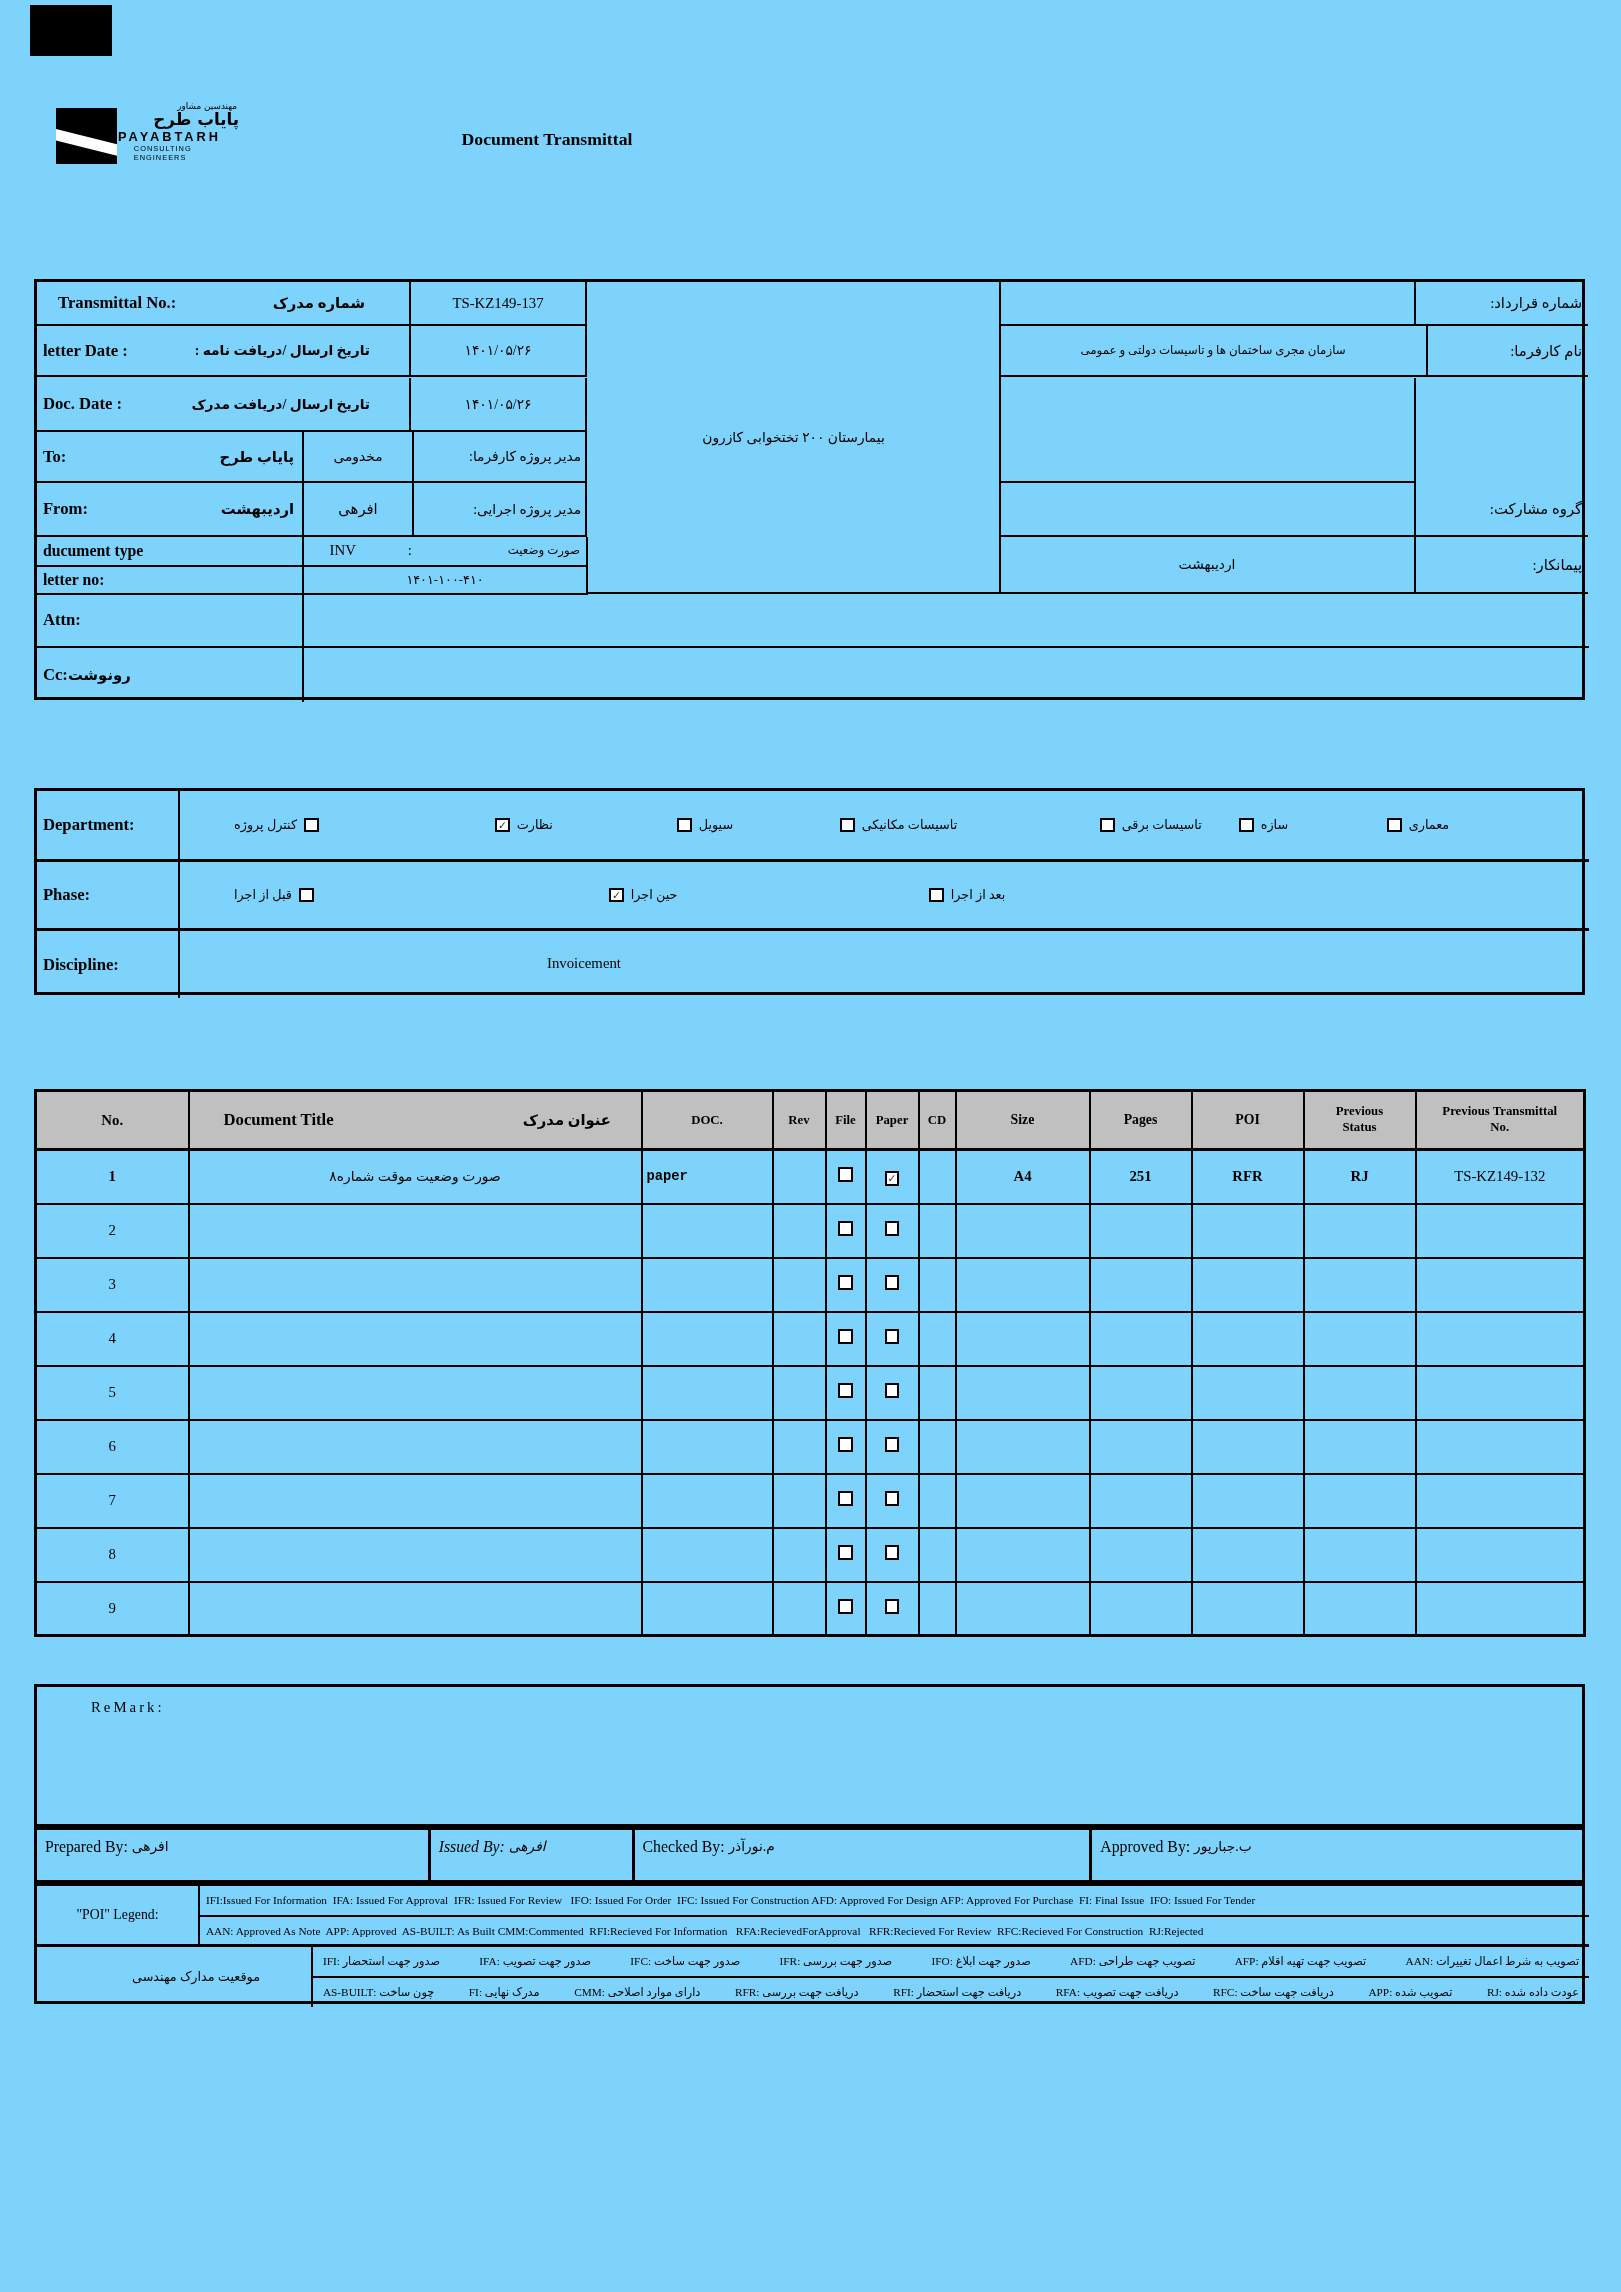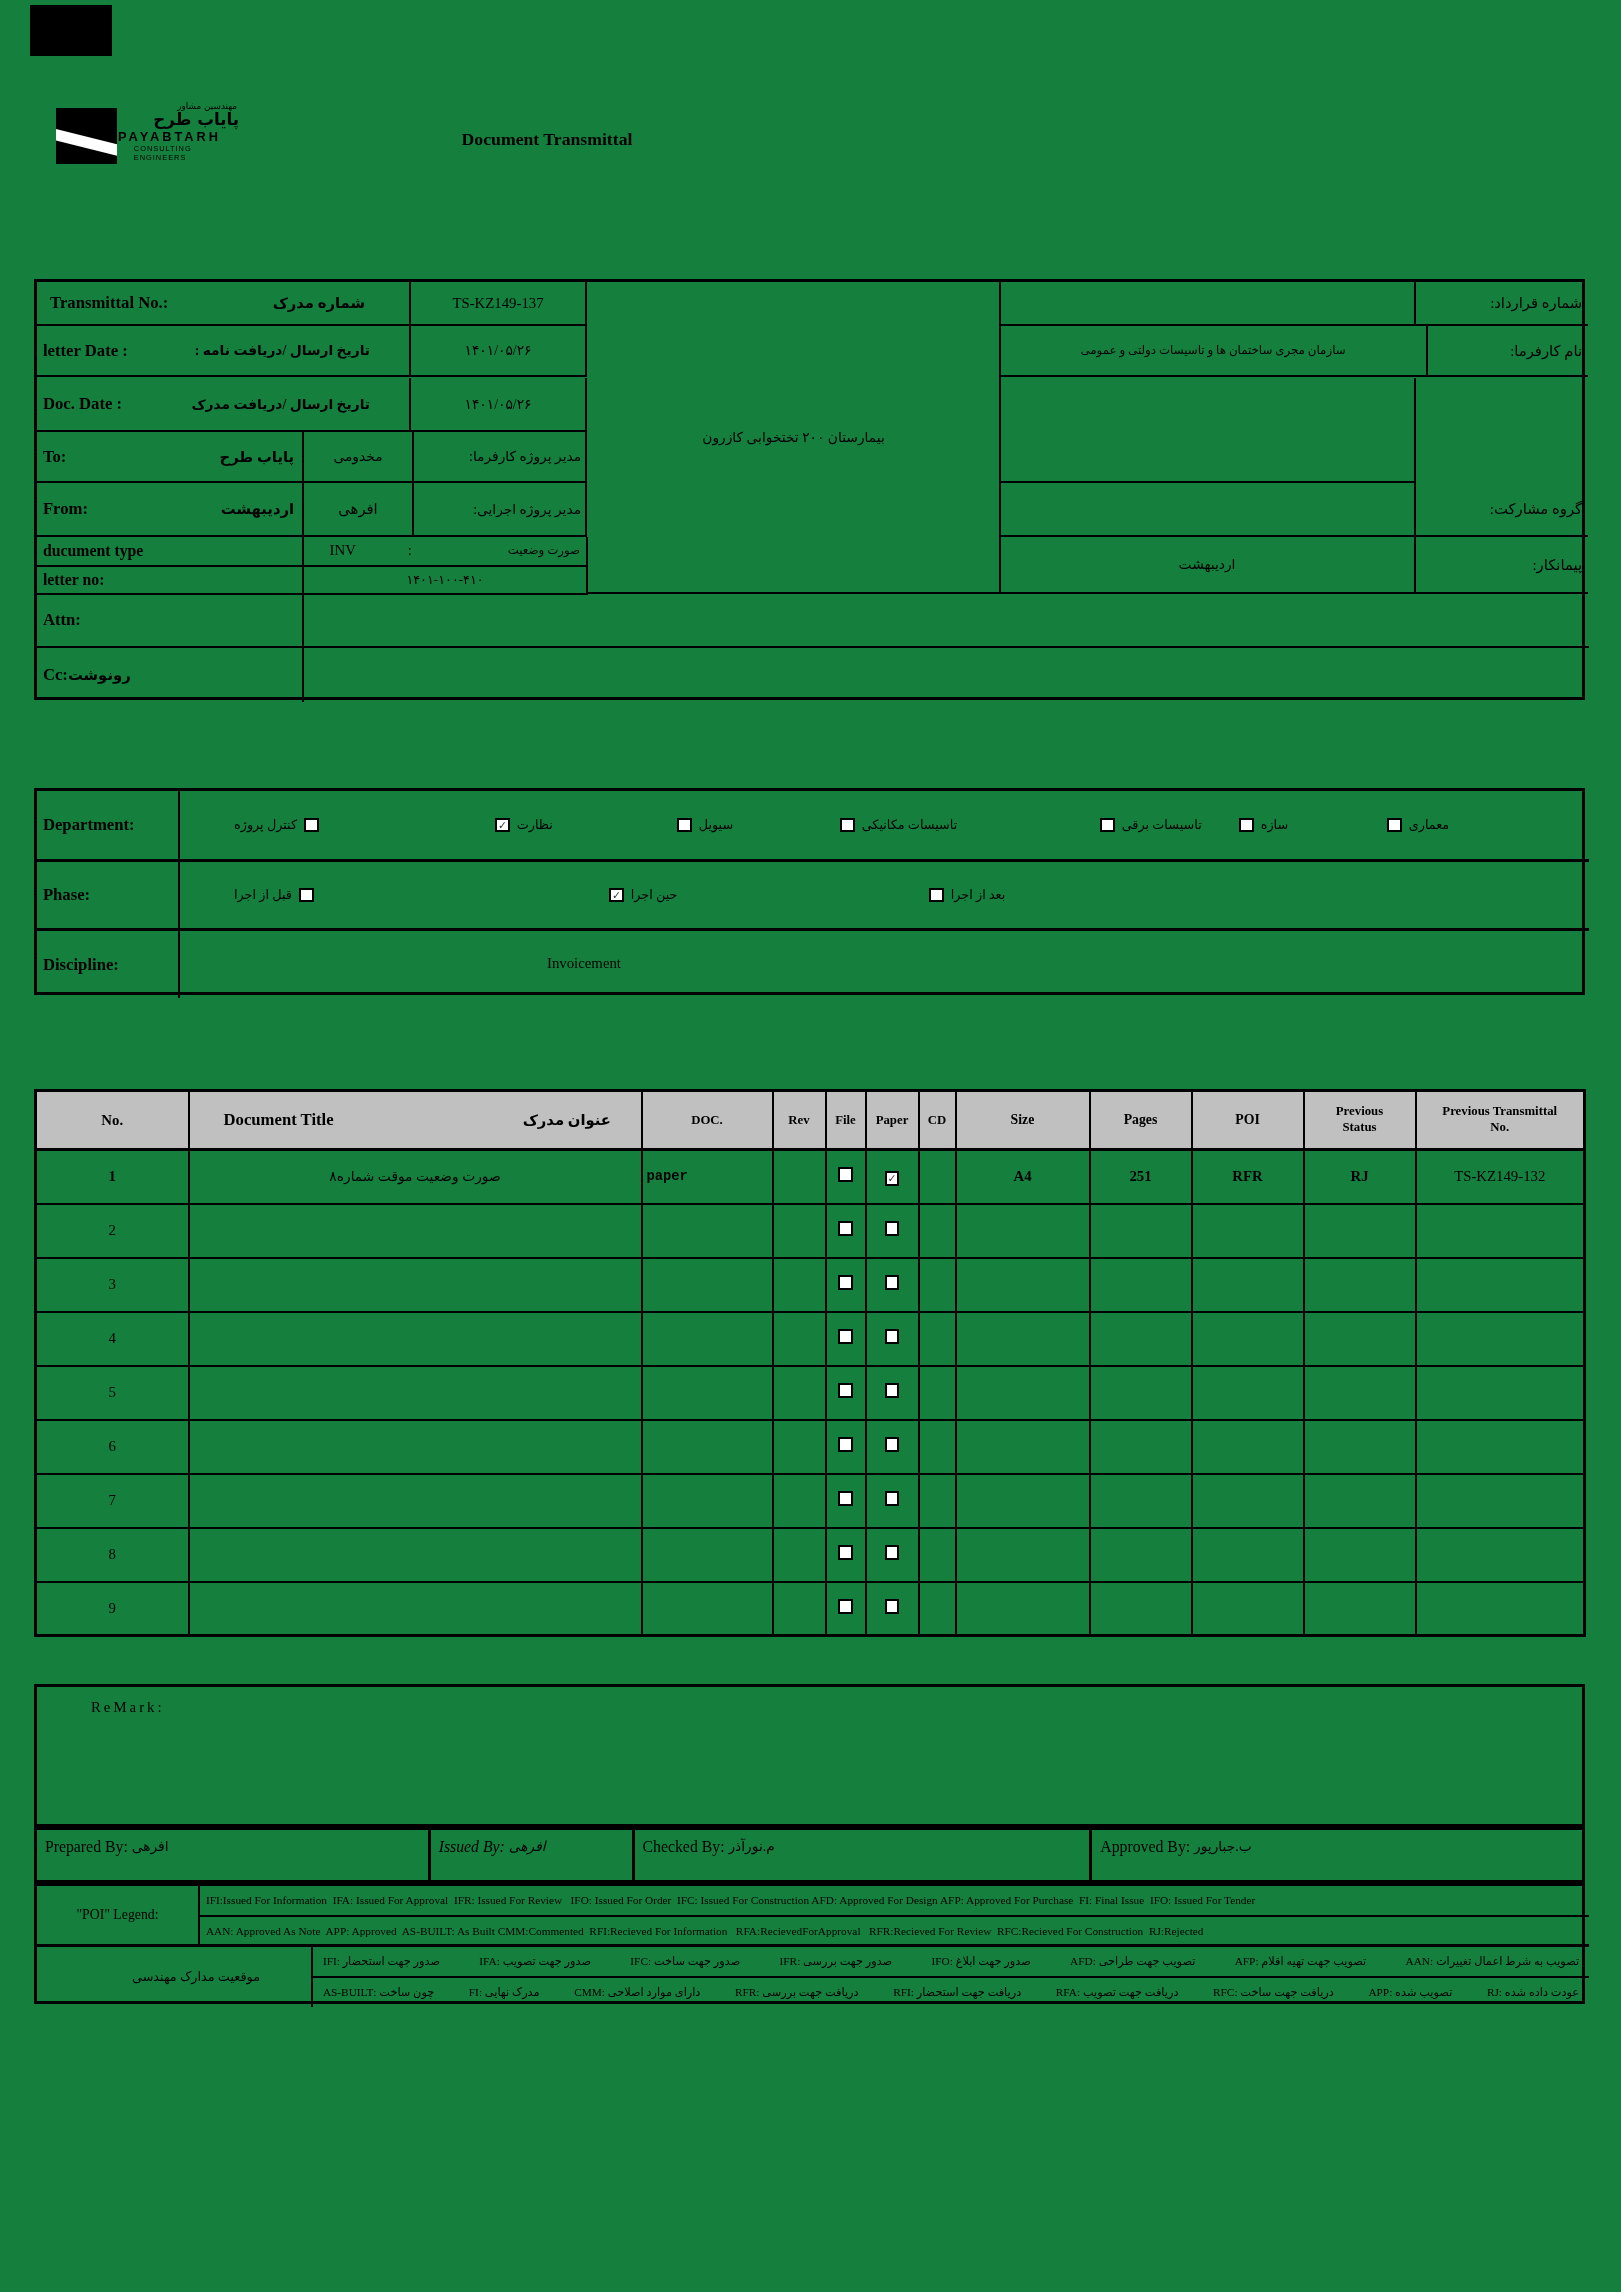--- a/index.html
+++ b/index.html
@@ -1,16 +1,16 @@
 <!DOCTYPE html>
 <html><head>
 <meta charset="utf-8">
 <style>
   html,body{margin:0;padding:0;background:#888;}
-  #page{position:relative;width:1621px;height:2292px;background:#15803d;
+  #page{position:relative;width:1621px;height:2292px;background:#7dd3fc;
         font-family:"Liberation Serif","DejaVu Sans",serif;color:#000;overflow:hidden;}
   .abs{position:absolute;box-sizing:border-box;}
   .cell{position:absolute;box-sizing:border-box;display:flex;align-items:center;
         border-right:2px solid #000;border-bottom:2px solid #000;overflow:hidden;}
   .nr{border-right:none!important;} .nb{border-bottom:none!important;}
   .b{font-weight:bold;}
   .fa{direction:rtl;}
   .ctr{justify-content:center;text-align:center;}
   .sb{justify-content:space-between;}
   .s12{font-size:11.8px;} .s13{font-size:12.8px;} .s14{font-size:13.8px;} .s15{font-size:14.8px;}
@@ -49,21 +49,21 @@
     <div class="fa" style="font-size:8.9px;text-align:right;padding-right:3.9px;font-family:'DejaVu Sans',sans-serif;">مهندسین مشاور</div>
     <div class="fa b" style="font-size:16.7px;text-align:right;padding-right:2px;line-height:1.05;font-family:'DejaVu Sans',sans-serif;">پایاب طرح</div>
     <div class="b" style="font-size:12.8px;letter-spacing:3px;font-family:'Liberation Sans',sans-serif;">PAYABTARH</div>
     <div style="font-size:7.4px;letter-spacing:1px;padding-left:15.8px;font-family:'Liberation Sans',sans-serif;">CONSULTING ENGINEERS</div>
   </div>
 
   <div class="abs b" style="left:350px;top:129px;width:394px;text-align:center;font-size:17.7px;">Document Transmittal</div>
 
   <div class="abs" style="left:34px;top:279px;width:1551px;height:421px;border:3px solid #000;">
 
-    <div class="cell sb" style="left:0;top:0;width:374px;height:44px;padding:0 44px 0 13px;">
+    <div class="cell sb" style="left:0;top:0;width:374px;height:44px;padding:0 44px 0 21px;">
       <span class="b s17">Transmittal No.:</span>
       <span class="b s15 fa">شماره مدرک</span>
     </div>
     <div class="cell ctr s15" style="left:374px;top:0;width:176px;height:44px;">TS-KZ149-137</div>
 
     <div class="cell sb" style="left:0;top:44px;width:374px;height:51px;padding:0 39px 0 5.9px;">
       <span class="b s17">letter Date :</span>
       <span class="b s14 fa">تاریخ ارسال /دریافت نامه :</span>
     </div>
     <div class="cell ctr s14 fa" style="left:374px;top:44px;width:176px;height:51px;">۱۴۰۱/۰۵/۲۶</div>

